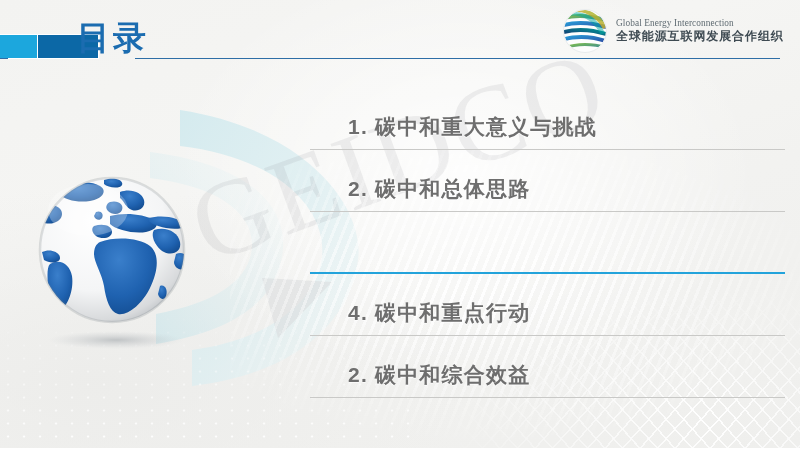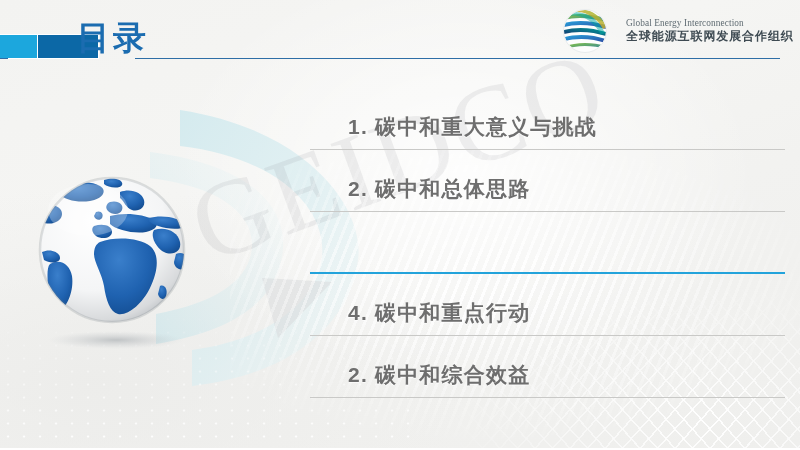--- a/index.html
+++ b/index.html
@@ -110,21 +110,21 @@
   }
   .hdr-rule-tail {
     position: absolute; left: 0px; top: 58px;
     width: 8px; height: 0;
     border-top: 1.6px solid #2E6EA6;
   }
 
   
   .logo-wrap {
     position: absolute; left: 561px; top: 7px;
-    display: flex; align-items: center; gap: 17px;
+    display: flex; align-items: center; gap: 7px;
   }
   .logo-mark { width: 48px; height: 48px; flex: none; }
   .logo-txt { line-height: 1.12; }
   .logo-en {
     font-family: "Liberation Serif", "DejaVu Serif", serif;
     font-size: 9.3px;
     color: #5F6B72;
     white-space: nowrap;
     letter-spacing: .1px;
   }

